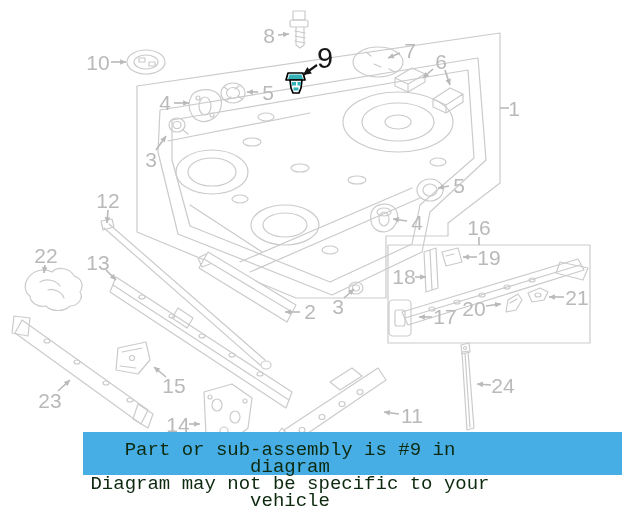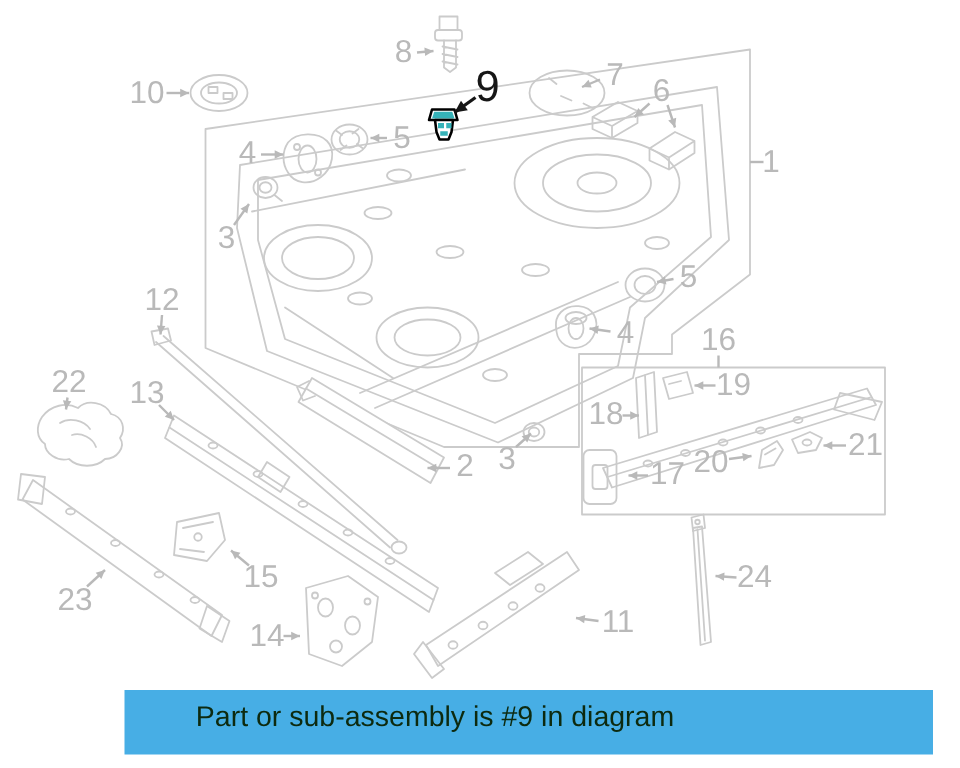--- a/index.html
+++ b/index.html
@@ -20,22 +20,23 @@
   .art .fw{fill:#ffffff;}
   .lbl{font-family:"Liberation Sans",sans-serif;font-size:21px;fill:var(--label-color);}
   .lbl-hl{font-family:"Liberation Sans",sans-serif;font-size:29px;fill:var(--highlight-color);}
   .arrow{stroke:var(--label-color);stroke-width:1.6;fill:none;}
   .arrow-head{fill:var(--label-color);stroke:none;}
   .arrow-hl{stroke:var(--highlight-color);stroke-width:2.2;}
   .arrow-head-hl{fill:var(--highlight-color);}
   .clip-outline{stroke:#000;stroke-width:1.7;fill:#fff;stroke-linejoin:round;}
   .clip-accent{fill:var(--accent);stroke:none;}
   #banner{
-    position:absolute;left:83px;top:460px;width:539px;height:43px;
+    position:absolute;left:83px;top:432px;width:539px;height:43px;
     background:var(--banner-bg);
+    font-family:Liberation Mono, monospace;
   }
   #banner-text{
     position:absolute;left:0;top:10px;width:414px;text-align:center;
     color:var(--banner-text);font-size:19px;line-height:17px;
   }
 </style>
 </head>
 <body>
 
 <div id="stage">
@@ -321,15 +322,16 @@
           <text x="503" y="385" text-anchor="middle" dominant-baseline="central" class="lbl">24</text>
           <line x1="491" y1="385" x2="477" y2="384" class="arrow"></line>
           <polygon points="477,384 483.0423491181025,381.6041667138621 482.6404809442544,387.2303211477348" class="arrow-head"></polygon>
         </g>
       </g>
   </svg>
 
   <div id="banner">
     <div id="banner-text">
       <div>Part or sub-assembly is #9 in diagram</div>
+      <div>Diagram may not be specific to your vehicle</div>
     </div>
   </div>
 </div>
 
 </body></html>

